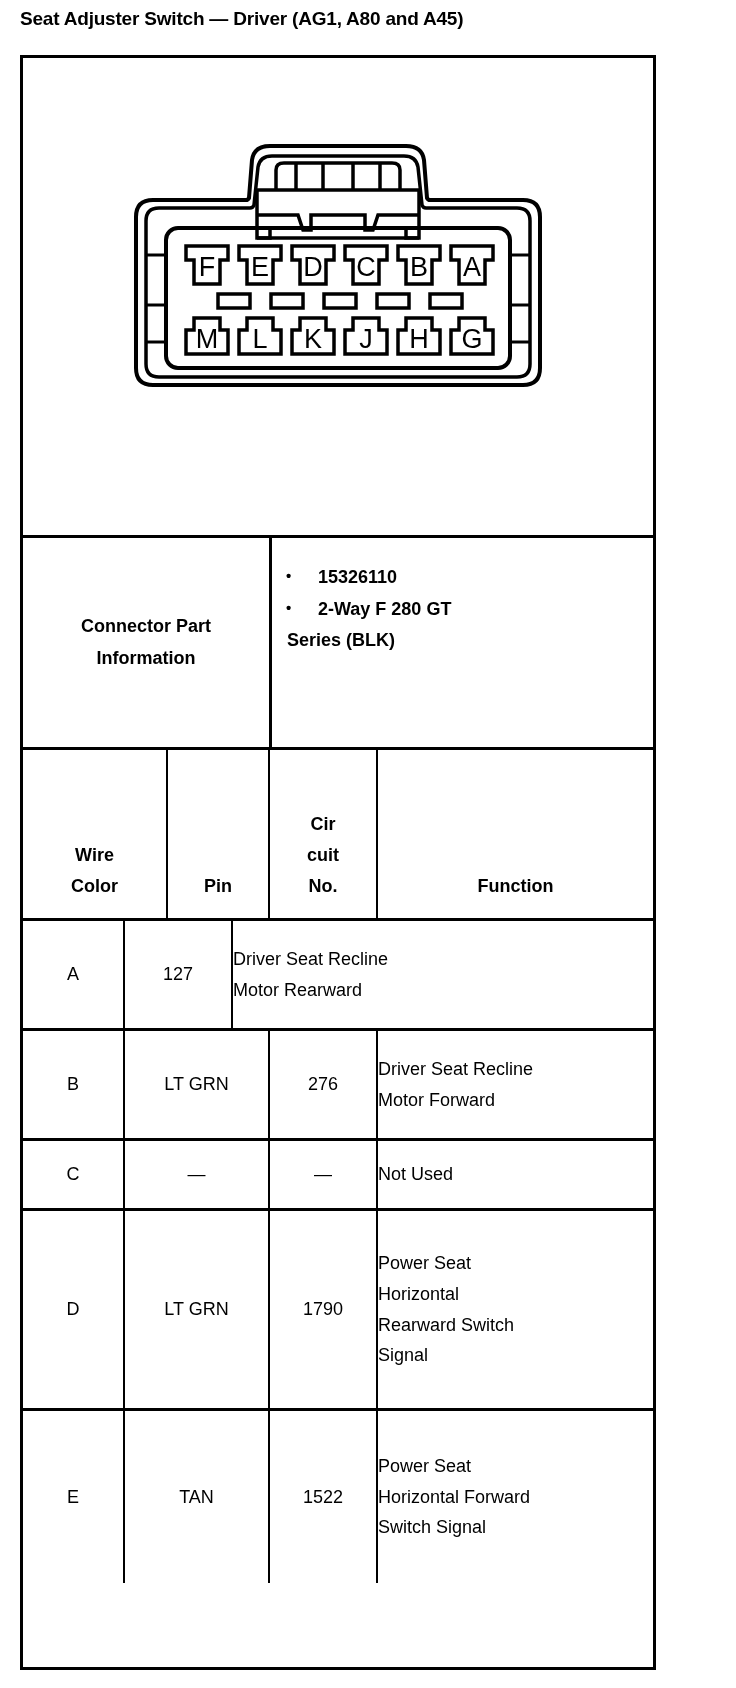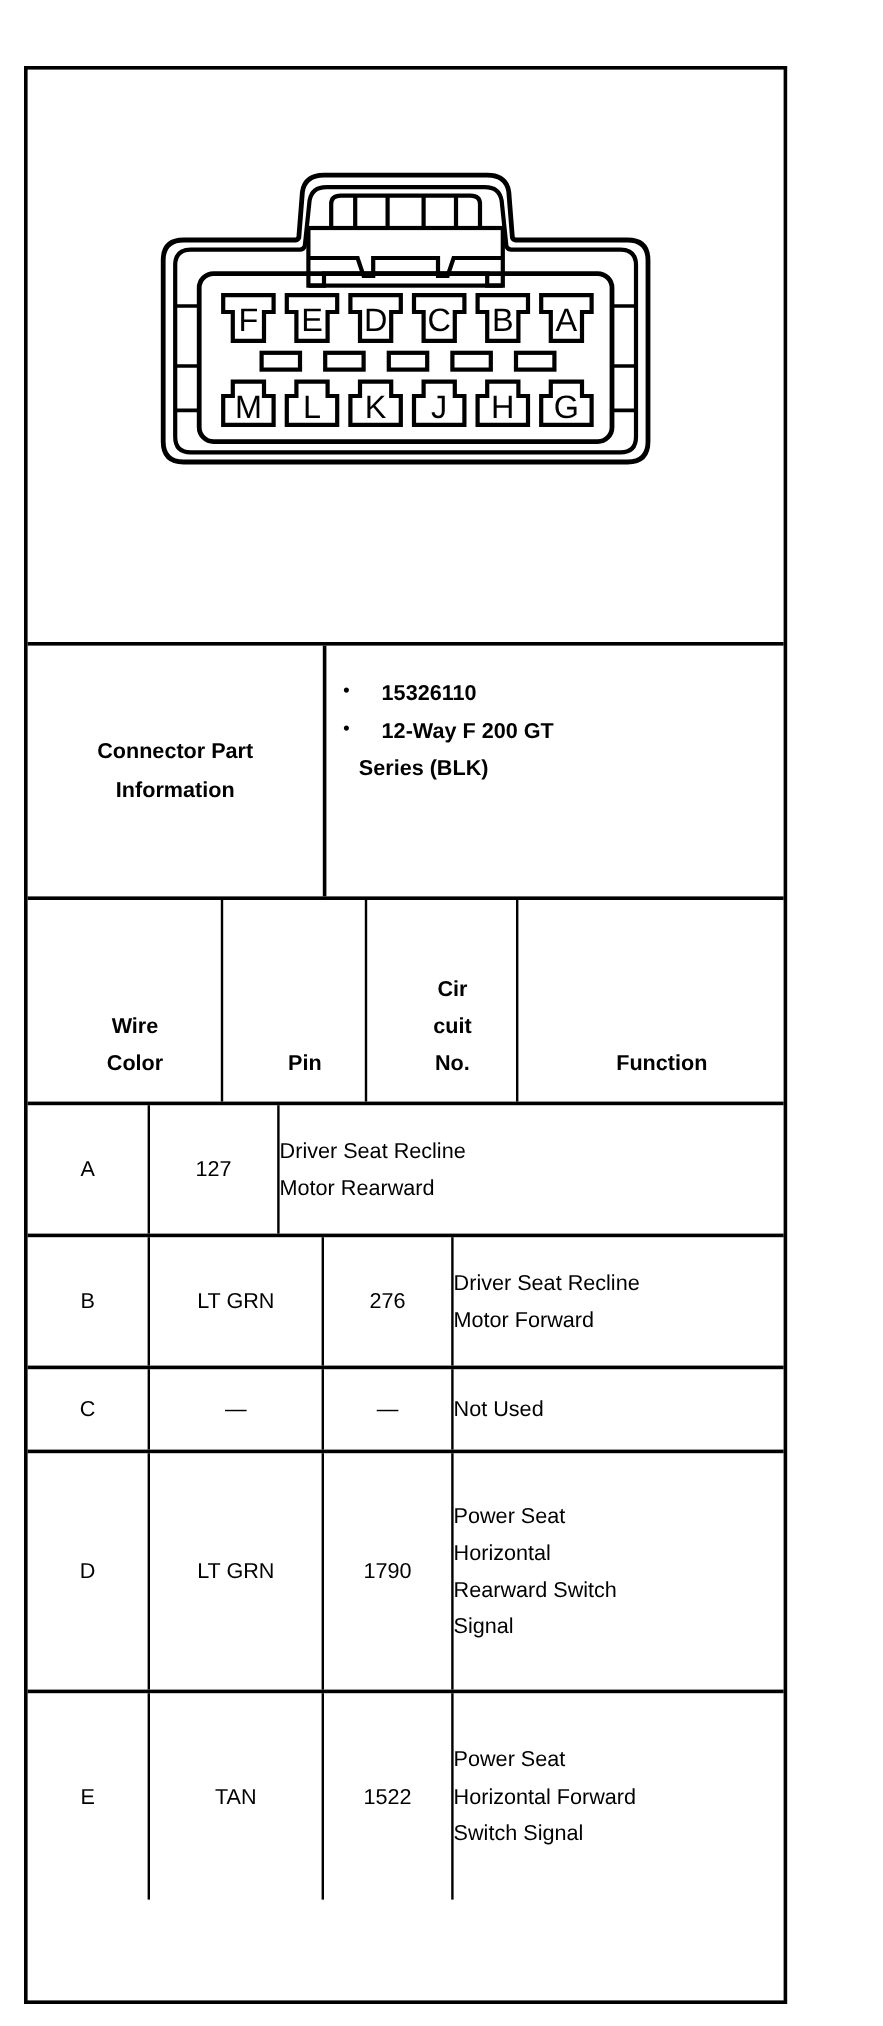--- a/index.html
+++ b/index.html
@@ -95,21 +95,21 @@
   .bullet-row {
     display: flex;
     align-items: flex-start;
   }
   .bullet-dot {
     flex: 0 0 32px;
     font-size: 15px;
     line-height: 1.9;
   }
   .bullet-text { flex: 1 1 auto; }
-  .bullet-cont { margin-left: 13px; }
+  .bullet-cont { margin-left: 1px; }
 
   
   .pin-table {
     position: absolute;
     left: 0;
     top: 689px;
     width: 630px;
     border-top: 3px solid #000;
     box-sizing: border-box;
   }
@@ -131,34 +131,34 @@
   .c-pin     { flex: 0 0 102px; justify-content: center; text-align: center; }
   .c-color   { flex: 0 0 145px; justify-content: center; text-align: center; }
   .c-circuit { flex: 0 0 108px; justify-content: center; text-align: center; }
   .c-func    { flex: 1 1 auto; justify-content: flex-start; padding-left: 0; }
 
   .head-row .pcell {
     font-weight: bold;
     align-items: flex-end;
     padding-bottom: 16px;
     height: 168px;
-    margin-left: 18px;
   }
   .head-row .c-func { justify-content: flex-end; padding-left: 0; text-align: center; }
   .head-stack { text-align: center; width: 100%; }
   .r-h110 { height: 110px; }
   .r-h70  { height: 70px; }
   .r-h200 { height: 200px; }
   .r-h172 { height: 172px; }
 </style>
 </head>
 <body>
 
 <div class="page">
 
+  <div class="doc-title">Seat Adjuster Switch — Driver (AG1, A80 and A45)</div>
 
   <div class="frame">
 
     <div class="connector-area">
       <svg class="connector-svg" width="420" height="285" viewBox="0 0 420 285" fill="none" stroke="#000">
 
         <path d="M8 97 Q8 80 25 80 L118 80 Q120 80 121 78 L124 40 Q126 26 142 26
                  L278 26 Q294 26 296 40 L299 78 Q300 80 302 80 L395 80
                  Q412 80 412 97 L412 248 Q412 265 395 265 L25 265 Q8 265 8 248 Z" stroke-width="4"></path>
 
@@ -236,21 +236,21 @@
           <div>Information</div>
         </div>
       </div>
       <div class="part-info-body">
         <div class="bullet-row">
           <span class="bullet-dot">•</span>
           <span class="bullet-text">15326110</span>
         </div>
         <div class="bullet-row">
           <span class="bullet-dot">•</span>
-          <span class="bullet-text">12-Way F 200 GT</span>
+          <span class="bullet-text">2-Way F 280 GT</span>
         </div>
         <div class="bullet-cont">Series (BLK)</div>
       </div>
     </div>
 
     <div class="pin-table">
 
       <div class="prow head-row">
         <div class="pcell c-color">
           <div class="head-stack">

